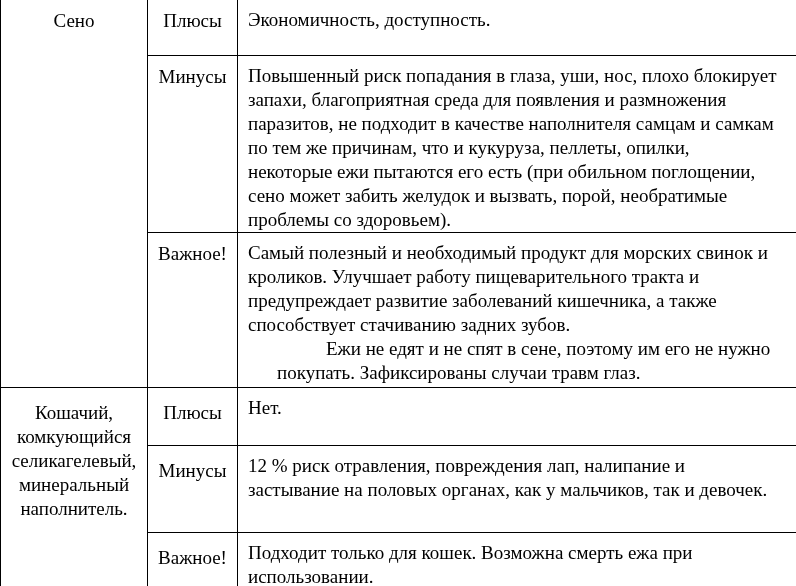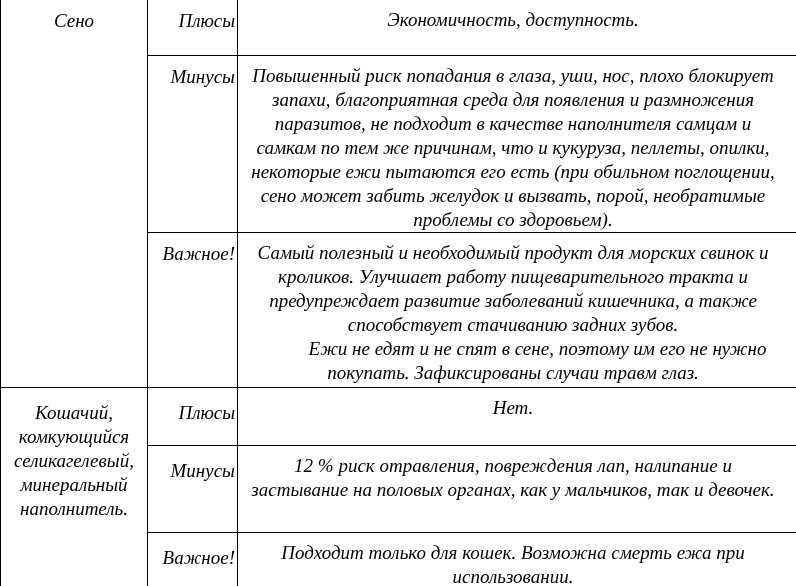--- a/index.html
+++ b/index.html
@@ -6,21 +6,20 @@
     margin: 0;
     padding: 0;
     background: #ffffff;
   }
   .page {
     position: relative;
     width: 796px;
     height: 586px;
     overflow: hidden;
     background: #ffffff;
-    font-style: italic;
   }
   table.doc-table {
     border-collapse: collapse;
     table-layout: fixed;
     width: 796px;
     font-family: "Liberation Serif", "DejaVu Serif", serif;
     font-size: 19px;
     line-height: 24px;
     color: #000000;
   }
@@ -34,44 +33,45 @@
   tr.first-row td { border-top: none; }
   td.cat { border-left: none; }
   td.txt { border-right: none; }
   tr.last-row td { border-bottom: 2px solid #000000; }
 
   td.cat {
     text-align: center;
     padding: 9px 4px 0 4px;
   }
   td.lbl {
-    text-align: right;
+    text-align: center;
     padding: 9px 2px 0 2px;
   }
   td.txt {
-    text-align: center;
+    text-align: left;
     padding: 8px 18px 0 10px;
   }
   tr.s2 td.cat { padding-top: 13px; }
   tr.s2 td.lbl { padding-top: 13px; }
   tr.s2 td.txt { }
 
   tr.h-a { height: 55px; }
   tr.h-b { height: 175px; }
   tr.h-c { height: 155px; }
   tr.h-d { height: 58px; }
   tr.h-e { height: 87px; }
   tr.h-f { height: 54px; }
 
   td.txt p {
     margin: 0;
     padding: 0;
   }
   td.txt p.indent {
     text-indent: 49px;
+    margin-left: 29px;
   }
 </style>
 </head>
 <body>
 
 <div class="page">
   <table class="doc-table">
     <colgroup>
       <col style="width:147px">
       <col style="width:90px">

